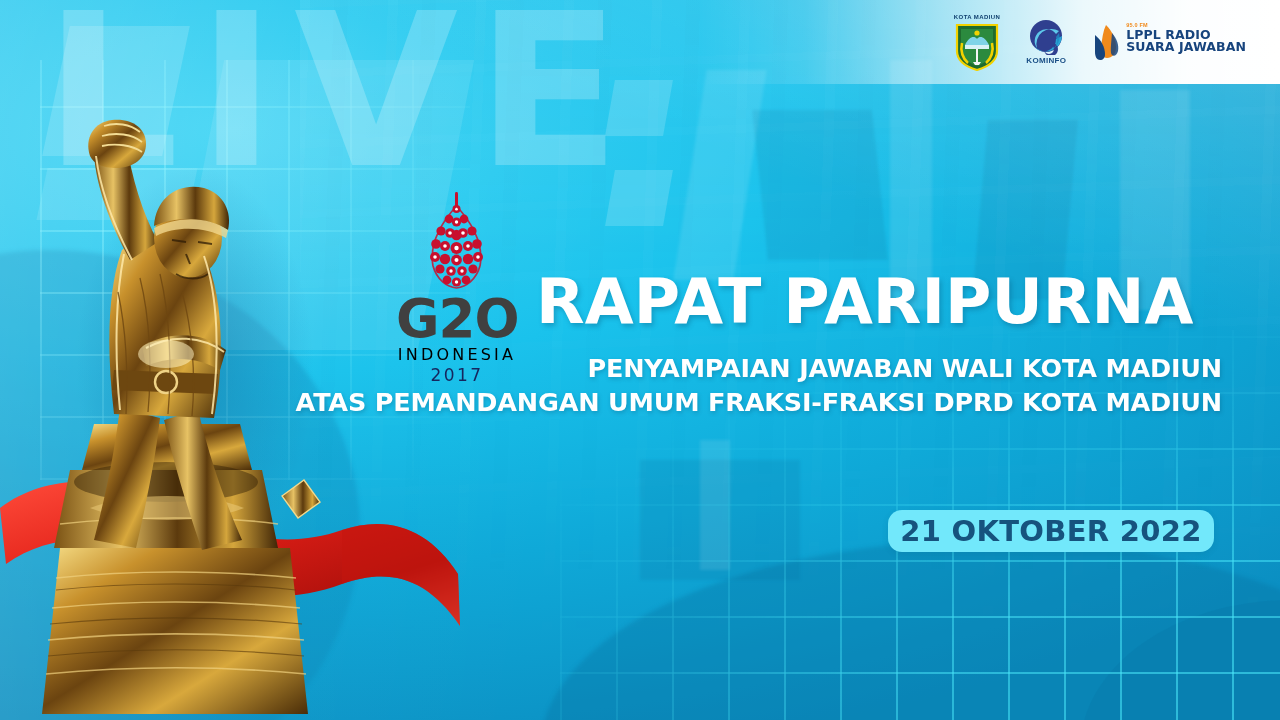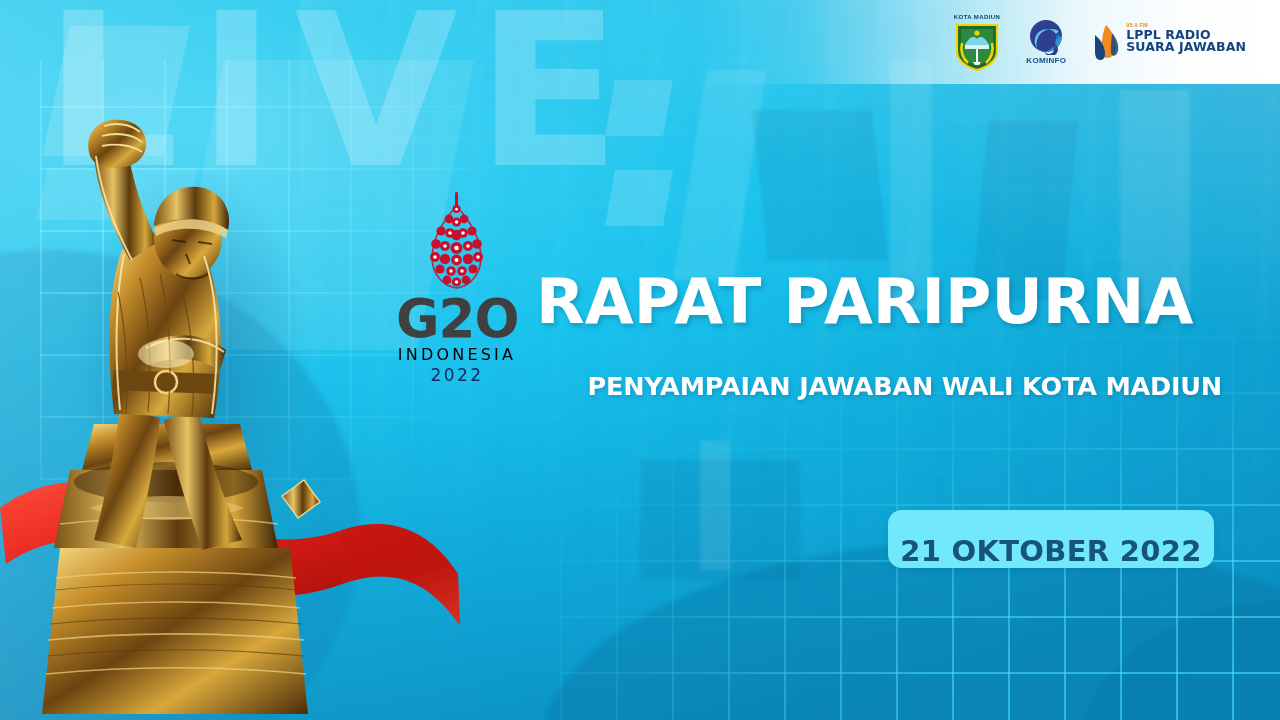--- a/index.html
+++ b/index.html
@@ -195,24 +195,24 @@
     color: #ffffff;
     text-shadow: 1px 2px 4px rgba(8,70,105,.28);
     letter-spacing: -.2px;
   }
   .subtitle .ln { display:block; white-space:nowrap; }
 
   
   .date-badge {
     position: absolute;
     left: 888px; top: 510px;
-    width: 326px; height: 58px;
+    width: 326px; height: 42px;
     background: #72e8fb;
     border-radius: 14px;
-    display: flex; align-items: flex-end; justify-content: center;
+    display: flex; align-items: center; justify-content: center;
     box-shadow: 0 2px 6px rgba(6,70,100,.12);
   }
   .date-text {
     font-family: "DejaVu Sans", sans-serif;
     font-weight: 700;
     font-size: 29px;
     letter-spacing: .3px;
     color: #16537e;
   }
 </style>
@@ -457,26 +457,27 @@
         <circle cx="57" cy="88" r="4.4"></circle>
         <circle cx="47.5" cy="90" r="1.7" fill="#fff"></circle>
 
         <path d="M47.5 14 C 33 30, 20 52, 24 74" fill="none" stroke="#c8102e" stroke-width="1.7" opacity=".85"></path>
         <path d="M47.5 14 C 62 30, 75 52, 71 74" fill="none" stroke="#c8102e" stroke-width="1.7" opacity=".85"></path>
         <path d="M24 74 C 28 88, 38 95, 47.5 96 C 57 95, 67 88, 71 74" fill="none" stroke="#c8102e" stroke-width="1.7" opacity=".85"></path>
       </g>
     </svg>
     <div class="g20-word">G2O</div>
     <div class="g20-ind">INDONESIA</div>
-    <div class="g20-yr">2022</div>
+    <div class="g20-yr">2017</div>
   </div>
 
   <div class="title">RAPAT PARIPURNA</div>
 
-  <div class="subtitle" style="top:370px;">
+  <div class="subtitle" style="top:352px;">
     <span class="ln">PENYAMPAIAN JAWABAN WALI KOTA MADIUN</span>
+    <span class="ln">ATAS PEMANDANGAN UMUM FRAKSI-FRAKSI DPRD KOTA MADIUN</span>
   </div>
 
   <div class="date-badge">
     <span class="date-text">21 OKTOBER 2022</span>
   </div>
 
 </div>
 
 </body></html>

